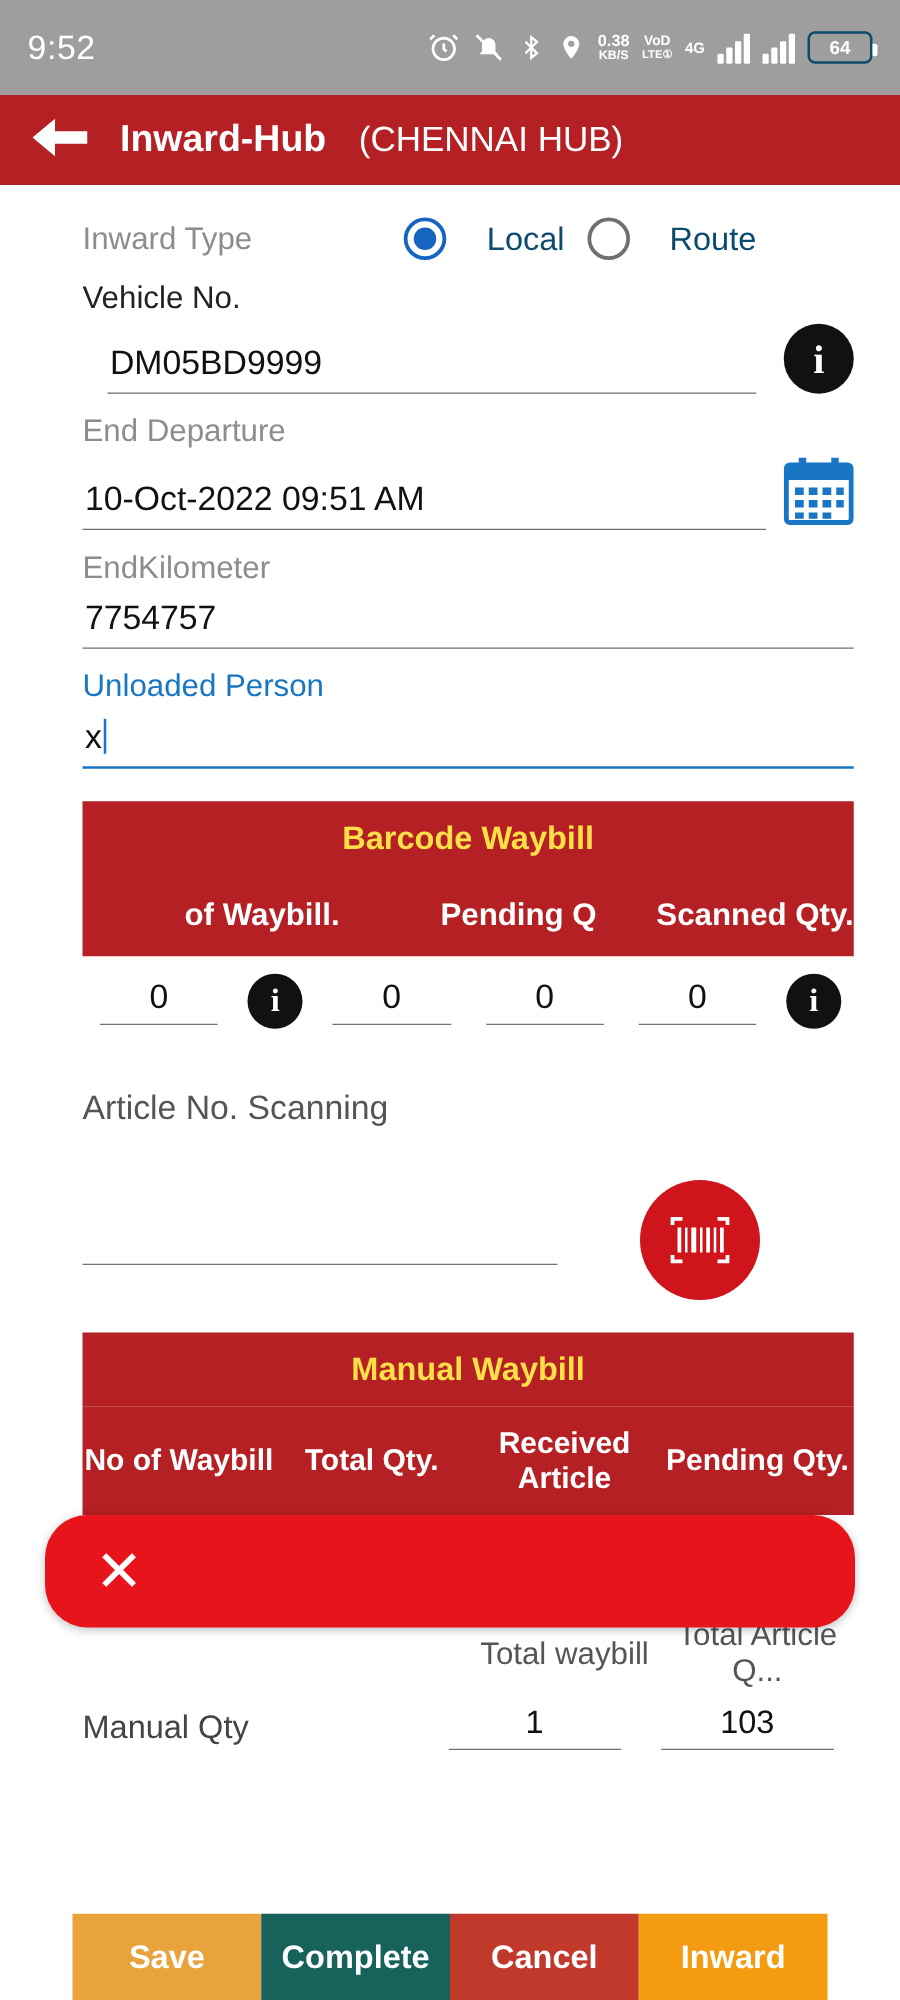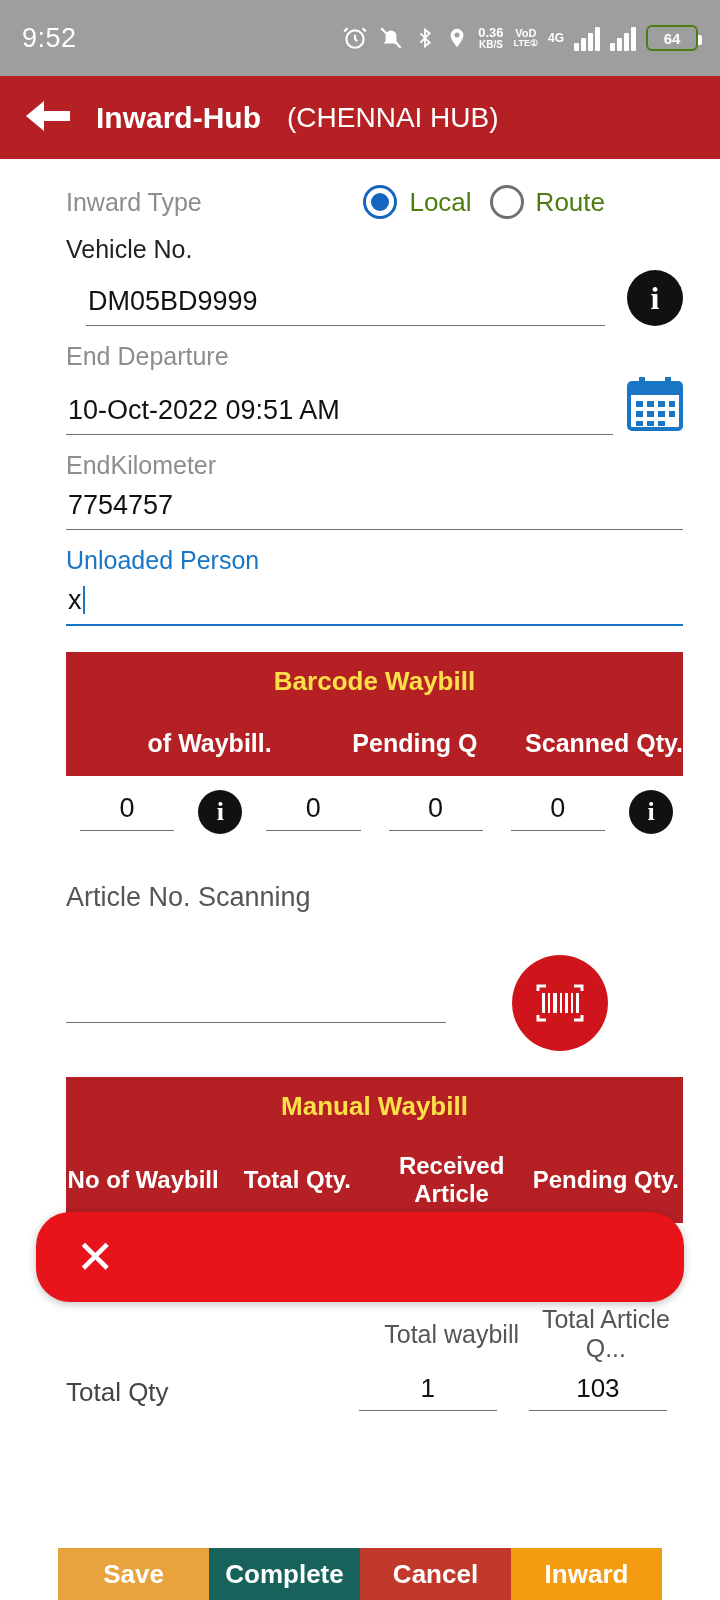--- a/index.html
+++ b/index.html
@@ -19,34 +19,34 @@
   }
   .statusbar .time { font-size: 27px; font-weight: 500; letter-spacing: .5px; }
   .statusbar .icons { display: flex; align-items: center; gap: 10px; }
   .statusbar svg { display: block; }
   .netspeed { font-size: 13px; line-height: 1.02; text-align: center; font-weight: 700; }
   .netspeed span { display: block; font-size: 10px; font-weight: 600; }
   .volte { font-size: 11px; line-height: 1.05; text-align: center; font-weight: 700; }
   .volte span { display: block; font-size: 9px; }
   .g4 { font-size: 12px; font-weight: 700; }
   .battery {
-    border: 2px solid #4d7c0f; border-radius: 6px; width: 52px; height: 26px;
+    border: 2px solid #0c4a6e; border-radius: 6px; width: 52px; height: 26px;
     font-size: 15px; display: flex; align-items: center; justify-content: center;
     position: relative; font-weight: 600;
   }
   .battery::after {
     content: ""; position: absolute; right: -6px; top: 8px; width: 4px; height: 10px;
     background: #fff; border-radius: 0 2px 2px 0;
   }
   .bars { display: flex; align-items: flex-end; gap: 2px; height: 26px; }
   .bars i { display: block; width: 5px; background: #fff; border-radius: 1px; }
 
   
   .appbar {
-    height: 83px; background: #b52025; color: #fff;
+    height: 72px; background: #b52025; color: #fff;
     display: flex; align-items: center; padding: 0 26px; gap: 26px;
   }
   .appbar .title { font-size: 30px; font-weight: bold; }
   .appbar .subtitle { font-size: 28px; font-weight: 400; }
 
   
   .form { padding: 26px 37px 0 66px; }
   .row-inline { display: flex; align-items: center; }
   .label-grey { color: #8d8d8d; font-size: 25px; }
   .label-dark { color: #222; font-size: 25px; }
@@ -55,21 +55,21 @@
   .radio-group { display: flex; align-items: center; gap: 18px; margin-left: auto; padding-right: 78px; }
   .radio { display: flex; align-items: center; gap: 12px; }
   .radio .circle {
     width: 34px; height: 34px; border-radius: 50%;
     border: 3px solid #707070; display: flex; align-items: center; justify-content: center;
   }
   .radio.on .circle { border-color: #1565c0; }
   .radio.on .circle::after {
     content: ""; width: 18px; height: 18px; border-radius: 50%; background: #1565c0;
   }
-  .radio .txt { font-size: 26px; color: #4d7c0f; }
+  .radio .txt { font-size: 26px; color: #0c4a6e; margin-left: 20px; }
 
   .field { margin-top: 16px; position: relative; }
   .field .cap { font-size: 25px; margin-bottom: 6px; }
   .field .val {
     font-size: 27px; color: #111; padding: 4px 2px 8px 2px;
     border-bottom: 1.5px solid #6f6f6f; min-height: 42px;
   }
   .field .val.blue-line { border-bottom: 2.5px solid #1976c4; }
   .caret { display: inline-block; width: 2px; height: 28px; background: #1976c4;
            vertical-align: -5px; margin-left: 1px; }
@@ -140,21 +140,21 @@
     background: #e8141b; color: #fff; border-radius: 34px;
     display: flex; align-items: center; gap: 16px;
     padding: 22px 30px; box-shadow: 0 2px 8px rgba(0,0,0,.25);
   }
   .toast .close { font-size: 46px; line-height: 1; font-weight: 300; padding: 0 10px; }
   .toast .msg { font-size: 27px; line-height: 1.32; font-weight: 500; }
 
   
   .btnbar {
     position: absolute; left: 58px; right: 58px; bottom: 0;
-    display: flex; height: 52px;
+    display: flex; height: 69px;
   }
   .btnbar button {
     flex: 1; border: none; color: #fff; font-size: 26px; font-weight: bold;
     font-family: "Liberation Sans", sans-serif; cursor: pointer;
   }
   .b-save { background: #e8a33d; }
   .b-complete { background: #17625a; }
   .b-cancel { background: #c0392b; }
   .b-inward { background: #f39c12; }
 </style>
@@ -184,21 +184,21 @@
         <svg width="22" height="26" viewBox="0 0 24 24" fill="none" stroke="#fff" stroke-width="2">
           <path d="M7 7l10 10-5 4V3l5 4L7 17"></path>
         </svg>
       </span>
       <span>
         <svg width="22" height="26" viewBox="0 0 24 24" fill="#fff">
           <path d="M12 2a7 7 0 0 0-7 7c0 5 7 13 7 13s7-8 7-13a7 7 0 0 0-7-7zm0 9.5A2.5 2.5 0 1 1 12 6a2.5 2.5 0 0 1 0 5.5z"></path>
         </svg>
       </span>
       <span class="netspeed">
-        <b>0.36</b><span>KB/S</span>
+        <b>0.38</b><span>KB/S</span>
       </span>
       <span class="volte">
         <b>VoD</b><span>LTE①</span>
       </span>
       <span class="g4">4G</span>
       <span class="bars">
         <i style="height:8px"></i>
           <i style="height:13px"></i>
           <i style="height:18px"></i>
           <i style="height:24px"></i>
@@ -347,21 +347,21 @@
             <div class="info-dot" style="width:44px;height:44px;font-size:26px">i</div>
           </div>
       </div>
       <div class="mw-sub">
         <div></div>
         <div></div>
         <div>Total waybill</div>
         <div>Total Article Q...</div>
       </div>
       <div class="mw-lastrow">
-        <div class="lbl">Total Qty</div>
+        <div class="lbl">Manual Qty</div>
         <div style="flex:1"></div>
         <div class="cell">1</div>
         <div class="cell">103</div>
       </div>
     </div>
 
   </div>
 
   <div class="toast">
     <div class="close">✕</div>

